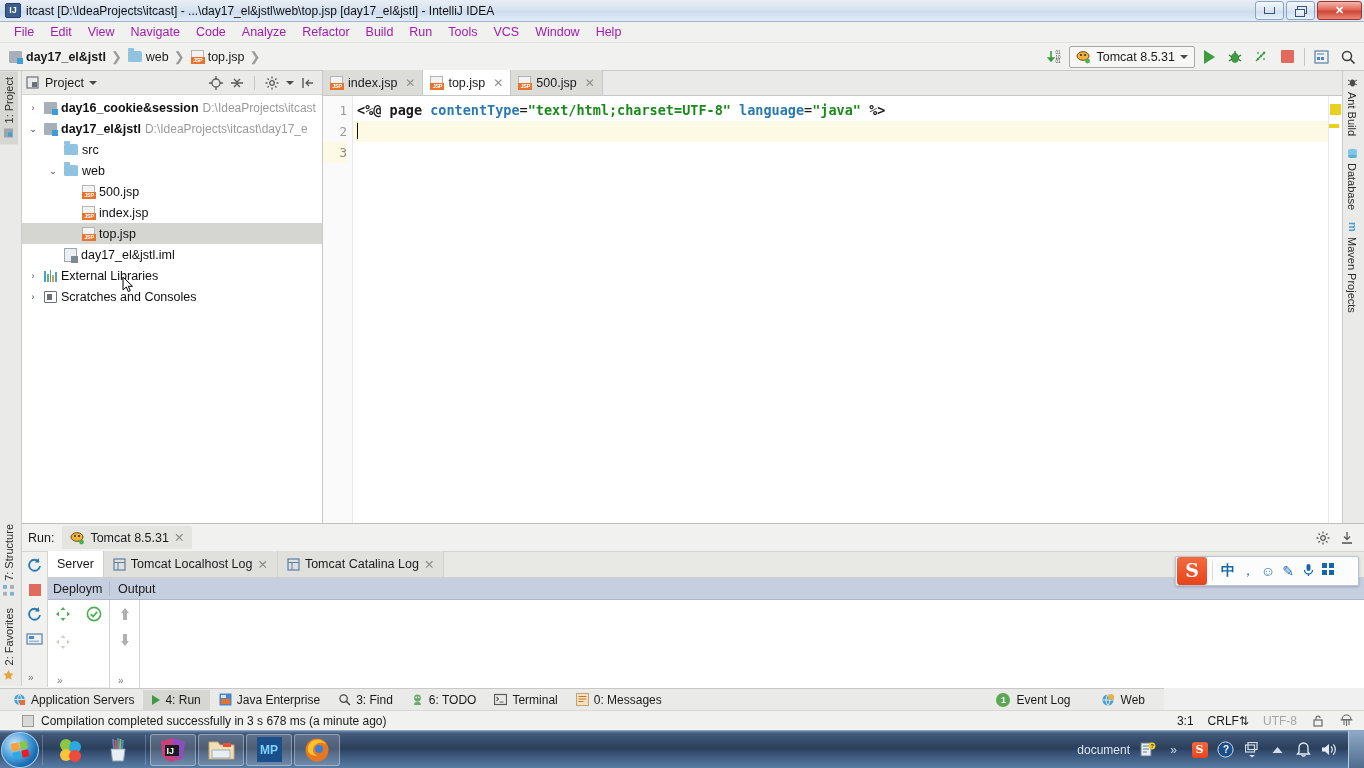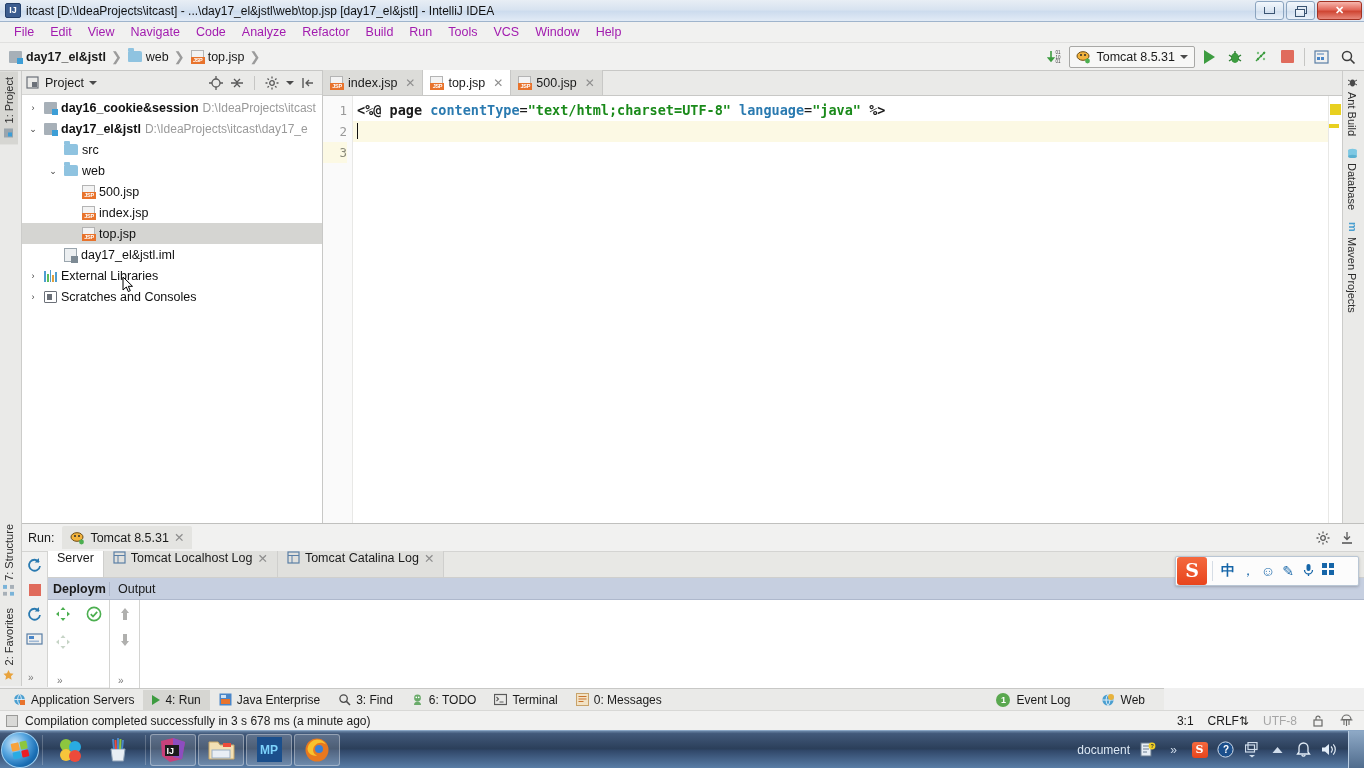--- a/index.html
+++ b/index.html
@@ -174,27 +174,27 @@
   }
   .run-head-actions { margin-left: auto; display: flex; align-items: center; gap: 10px; padding-right: 10px; }
   .run-body { display: flex; height: 136px; border-top: 1px solid #d4d4d2; }
   .run-sidebar {
     width: 26px; background: #f1f1f0; display: flex; flex-direction: column;
     align-items: center; padding-top: 5px; gap: 10px; border-right: 1px solid #d4d4d2;
   }
   .run-main { flex: 1; background: #fff; }
   .run-tabs { height: 26px; background: #e8e8e5; display: flex; align-items: flex-end; border-bottom: 1px solid #cfcfcd; }
   .rtab {
-    height: 26px; display: flex; align-items: flex-start; gap: 5px; padding: 0 9px;
+    height: 26px; display: flex; align-items: center; gap: 5px; padding: 0 9px;
     font-size: 12.5px; background: #e0e0dd; border-right: 1px solid #cfcfcd;
   }
   .rtab.active { background: #fff; }
   .rtab .x { color: #8e8e8e; }
   .col-head { height: 22px; background: #c6cfe0; display: flex; font-size: 12.5px; align-items: center; border-bottom: 1px solid #aeb8cc; }
-  .col-head .c1 { width: 62px; padding-left: 5px; border-right: 1px solid #aeb8cc; overflow: hidden; white-space: nowrap; font-weight: bold; }
+  .col-head .c1 { width: 62px; padding-left: 5px; border-right: 1px solid #aeb8cc; overflow: hidden; white-space: nowrap; }
   .col-head .c2 { padding-left: 8px; }
   .run-content { display: flex; height: 88px; }
   .deploy-col { width: 62px; border-right: 1px solid #d4d4d2; display: flex; }
   .deploy-icons { width: 30px; display: flex; flex-direction: column; align-items: center; padding-top: 6px; gap: 12px; }
   .deploy-tree { flex: 1; padding-top: 6px; display: flex; flex-direction: column; align-items: center; }
   .out-col { flex: 1; background: #fff; display: flex; }
   .out-icons { width: 30px; display: flex; flex-direction: column; align-items: center; padding-top: 6px; gap: 10px; border-right: 1px solid #d4d4d2;}
   .chevrons { position: absolute; bottom: 2px; font-size: 10px; color: #777; }
 
   
@@ -206,21 +206,21 @@
   .twbtn.active { background: #d6d6d2; }
   .tw-right { margin-left: auto; display: flex; align-items: center; gap: 12px; padding-right: 10px; }
   .badge-green {
     width: 14px; height: 14px; border-radius: 50%; background: #5aa84f; color: #fff;
     font-size: 9px; line-height: 14px; text-align: center; font-weight: bold;
   }
 
   
   .statusbar {
     position: absolute; left: 0; bottom: 38px; width: 1364px; height: 20px;
-    background: #f1f1f0; border-top: 1px solid #d8d8d6; display: flex; align-items: center; padding-left: 6px;
+    background: #f1f1f0; border-top: 1px solid #d8d8d6; display: flex; align-items: center; padding-left: 22px;
     font-size: 12px;
   }
   .status-ico { width: 12px; height: 12px; border: 1px solid #9a9a98; background: #d9d9d7; margin-right: 7px; }
   .status-right { margin-left: auto; display: flex; align-items: center; gap: 14px; padding-right: 10px; }
   .dim { color: #a6a6a6; }
 
   
   .ime {
     position: absolute; left: 1175px; top: 556px; width: 184px; height: 30px;
     background: #fcfcfc; border: 1px solid #b9c6d4; border-radius: 2px;

